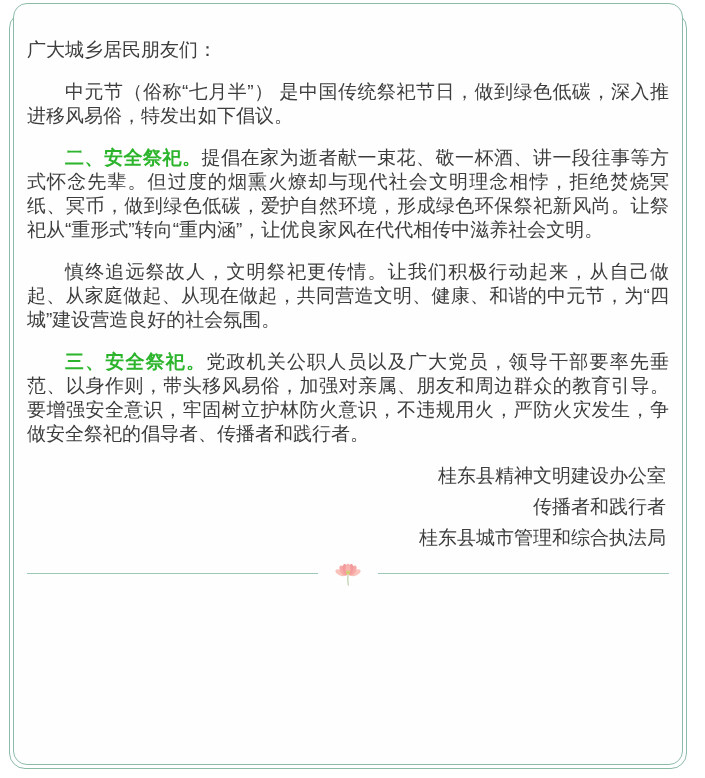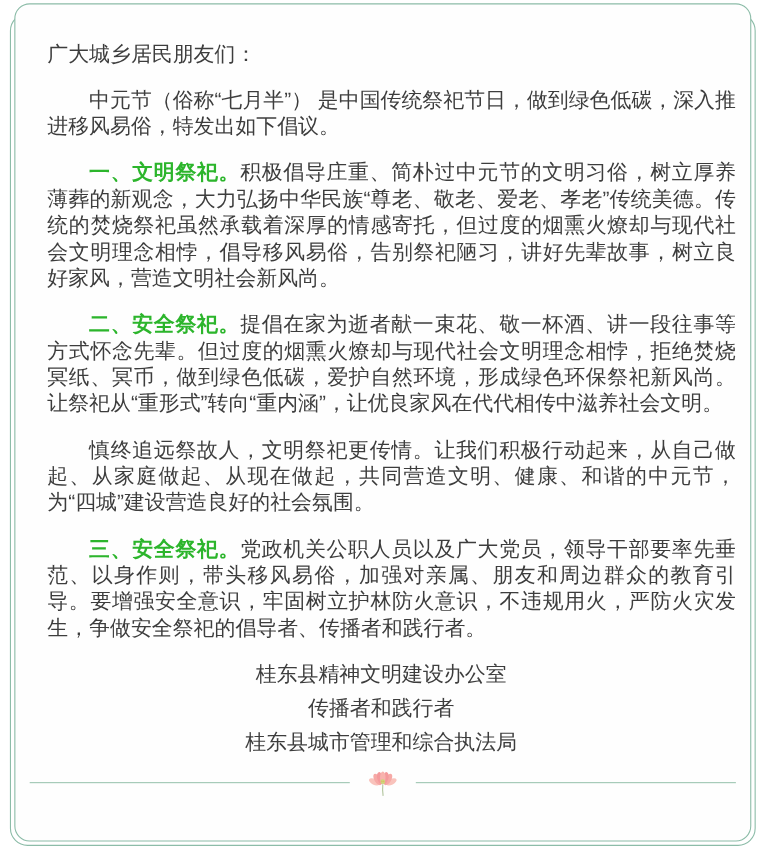--- a/index.html
+++ b/index.html
@@ -35,38 +35,38 @@
     width: 670px;
     height: 762px;
     border: 1px solid #8cbca8;
     border-radius: 14px;
     background: #fefefe;
     box-sizing: border-box;
     padding: 34px 13px 0 13px;
     overflow: hidden;
   }
   .card p {
-    margin: 0 0 18px 16px;
+    margin: 0 0 18px 0;
     font-size: 19px;
     line-height: 24px;
     color: #3d3d3d;
     text-align: justify;
     letter-spacing: 0;
   }
   .indent { text-indent: 2em; }
   .sec-head {
     color: #2cb52c;
     font-weight: bold;
   }
   .signatures {
     margin-top: 5px;
   }
   .signatures p {
     margin: 0 3px 7px 0;
-    text-align: center;
+    text-align: right;
     line-height: 24px;
   }
   .divider {
     display: flex;
     align-items: center;
     height: 30px;
     margin-top: 8px;
   }
   .divider .line {
     flex: 1;
@@ -84,21 +84,20 @@
 <body>
 
 <div class="page">
   <div class="card-back"></div>
   <div class="card">
 
     <p>广大城乡居民朋友们：</p>
 
     <p class="indent">中元节（俗称“七月半”） 是中国传统祭祀节日，做到绿色低碳，深入推进移风易俗，特发出如下倡议。</p>
 
-    <p class="indent"><span class="sec-head">一、文明祭祀。</span><span>积极倡导庄重、简朴过中元节的文明习俗，树立厚养薄葬的新观念，大力弘扬中华民族“尊老、敬老、爱老、孝老”传统美德。传统的焚烧祭祀虽然承载着深厚的情感寄托，但过度的烟熏火燎却与现代社会文明理念相悖，倡导移风易俗，告别祭祀陋习，讲好先辈故事，树立良好家风，营造文明社会新风尚。</span></p>
 
     <p class="indent"><span class="sec-head">二、安全祭祀。</span><span>提倡在家为逝者献一束花、敬一杯酒、讲一段往事等方式怀念先辈。但过度的烟熏火燎却与现代社会文明理念相悖，拒绝焚烧冥纸、冥币，做到绿色低碳，爱护自然环境，形成绿色环保祭祀新风尚。让祭祀从“重形式”转向“重内涵”，让优良家风在代代相传中滋养社会文明。</span></p>
 
     <p class="indent">慎终追远祭故人，文明祭祀更传情。让我们积极行动起来，从自己做起、从家庭做起、从现在做起，共同营造文明、健康、和谐的中元节，为“四城”建设营造良好的社会氛围。</p>
 
     <p class="indent"><span class="sec-head">三、安全祭祀。</span><span>党政机关公职人员以及广大党员，领导干部要率先垂范、以身作则，带头移风易俗，加强对亲属、朋友和周边群众的教育引导。要增强安全意识，牢固树立护林防火意识，不违规用火，严防火灾发生，争做安全祭祀的倡导者、传播者和践行者。</span></p>
 
     <div class="signatures">
       <p>桂东县精神文明建设办公室</p>
       <p>传播者和践行者</p>

